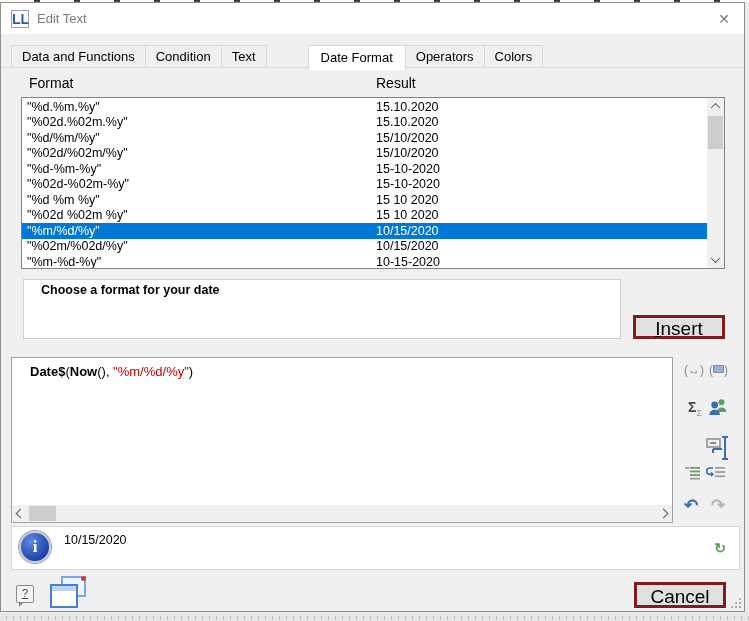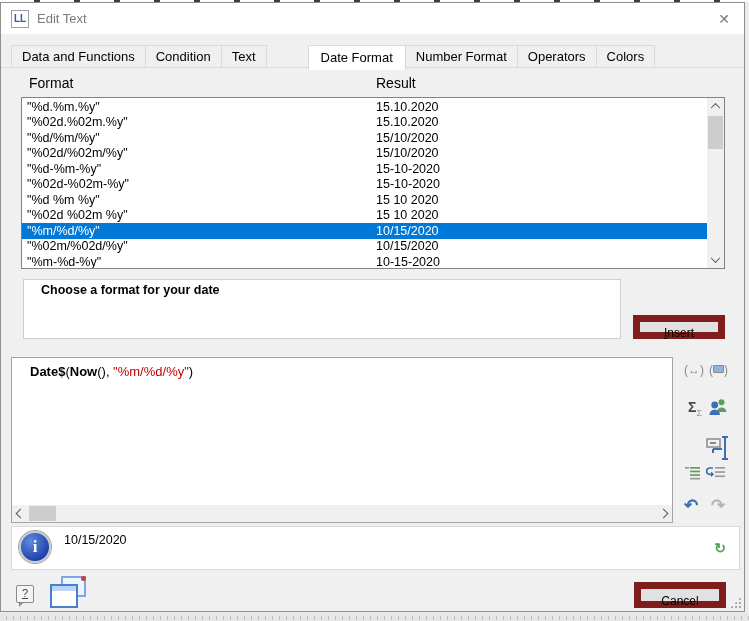--- a/index.html
+++ b/index.html
@@ -9,21 +9,21 @@
   .ruler-top{position:absolute;left:0;top:0;width:749px;height:2px;background:
     repeating-linear-gradient(to right,#fdfdfd 0 34px,#3c3c3c 34px 40px);}
   .ruler-bottom{position:absolute;left:0;top:613px;width:749px;height:8px;background:#e7e7e7;}
   .ruler-bottom::after{content:"";position:absolute;left:0;right:0;bottom:1px;height:4px;
     background:repeating-linear-gradient(to right,transparent 0 6px,#bdbdbd 6px 7px);}
   
   .dialog{position:absolute;left:0;top:2px;width:745px;height:610px;background:#f0f0f0;
     border:1px solid #8f8f8f;box-sizing:border-box;}
   .titlebar{position:absolute;left:0;top:0;right:0;height:31px;background:#fff;}
   .applogo{position:absolute;left:10px;top:7px;width:16px;height:16px;border:1px solid #99a0a8;
-    background:#fff;color:#2b5cae;font-weight:bold;font-size:10px;line-height:16px;text-align:center;}
+    background:#fff;color:#2b5cae;font-weight:bold;font-size:14px;line-height:16px;text-align:center;}
   .title{position:absolute;left:36px;top:8px;font-size:13px;color:#7b7b7b;}
   .closebtn{position:absolute;right:9px;top:5px;width:22px;height:22px;color:#7a7a7a;
     font-size:14px;text-align:center;line-height:22px;}
   
   .tabbar{position:absolute;left:10px;top:42px;display:flex;align-items:flex-end;z-index:2;}
   .tab{height:21px;line-height:21px;padding:0 10px;background:#f0f0f0;border:1px solid #d9d9d9;
     margin-right:-1px;font-size:13px;white-space:nowrap;}
   .tab.active{background:#fff;height:24px;line-height:24px;border-bottom:none;
     margin-bottom:-2px;padding:0 12px;position:relative;z-index:3;margin-left:42px;}
   .paneline{position:absolute;left:0;top:64px;right:0;border-top:1px solid #dcdcdc;}
@@ -40,21 +40,21 @@
   .sarrow{position:absolute;width:17px;height:17px;display:flex;align-items:center;justify-content:center;}
   .vthumb{position:absolute;left:1px;top:18px;width:15px;height:33px;background:#cdcdcd;}
   .chev{display:inline-block;width:6px;height:6px;border-right:1.6px solid #5a5a5a;border-bottom:1.6px solid #5a5a5a;}
   .chev.up{transform:rotate(-135deg) translate(-1px,-1px);}
   .chev.down{transform:rotate(45deg) translate(-1px,-1px);}
   .chev.left{transform:rotate(135deg);}
   .chev.right{transform:rotate(-45deg);}
   
   .descbox{position:absolute;left:22px;top:276px;width:598px;height:60px;background:#fff;
     border:1px solid #cfcfcf;box-sizing:border-box;font-size:12.5px;padding:3px 17px;font-weight:bold;}
-  .btn{position:absolute;background:#e1e1e1;border:7px solid #7f1d1d;font-size:12px;
+  .btn{position:absolute;background:#e1e1e1;border:3px solid #7f1d1d;font-size:19px;
     text-align:center;box-sizing:border-box;}
   .btn-insert{left:632px;top:312px;width:92px;height:24px;line-height:22px;}
   
   .editor{position:absolute;left:10px;top:354px;width:662px;height:166px;background:#fff;
     border:1px solid #a3a3a3;box-sizing:border-box;}
   .formula{position:absolute;left:18px;top:6px;font-size:13px;white-space:pre;}
   .f-func{font-weight:bold;}
   .f-plain{}
   .f-string{color:#c00000;}
   .hscroll{position:absolute;left:0;right:0;bottom:0;height:17px;background:#f0f0f0;}
@@ -102,21 +102,20 @@
       <div class="applogo">LL</div>
       <div class="title">Edit Text</div>
       <div class="closebtn">✕</div>
     </div>
 
     <div class="tabbar">
         <div class="tab">Data and Functions</div>
         <div class="tab">Condition</div>
         <div class="tab">Text</div>
         <div class="tab active">Date Format</div>
-        <div class="tab">Number Format</div>
         <div class="tab">Operators</div>
         <div class="tab">Colors</div>
       </div>
     <div class="paneline"></div>
 
     <div class="collabel" style="left:28px;top:72px">Format</div>
     <div class="collabel" style="left:375px;top:72px">Result</div>
 
     <div class="listbox">
       <div class="lrows">

